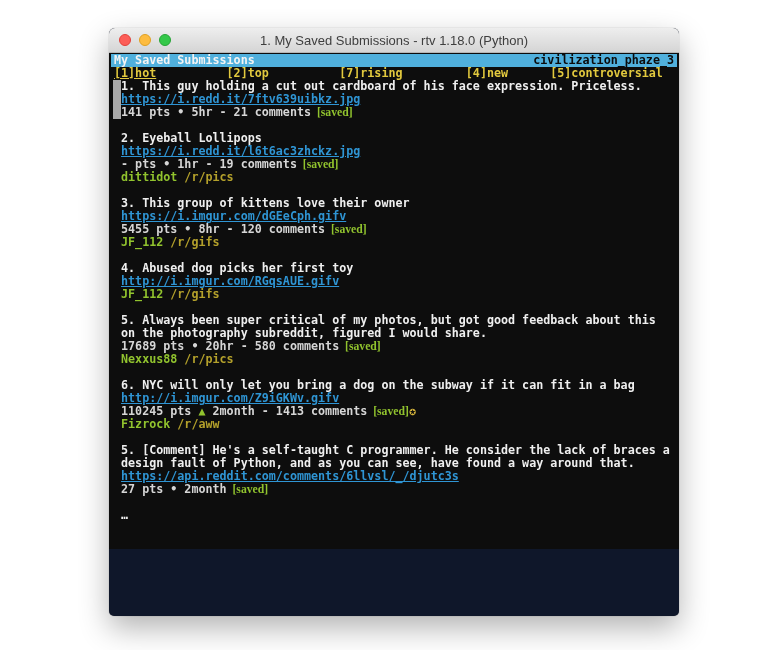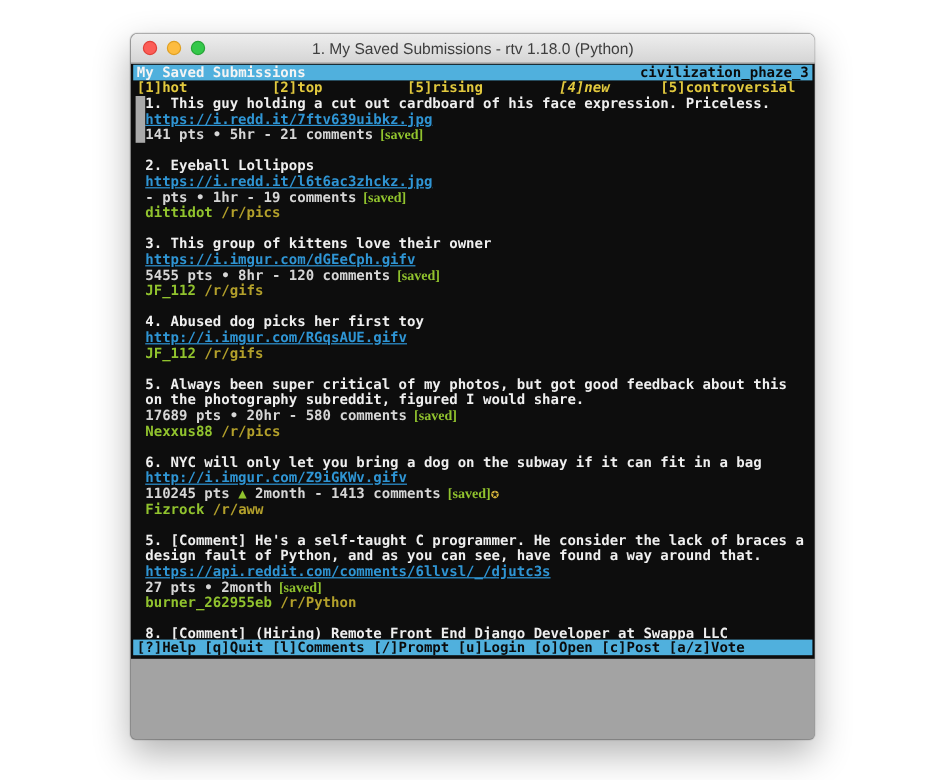--- a/index.html
+++ b/index.html
@@ -3,21 +3,21 @@
 <meta charset="utf-8">
 <style>
   * { margin:0; padding:0; box-sizing:border-box; }
   html,body { width:771px; height:650px; background:#ffffff; overflow:hidden;
               font-family:"DejaVu Sans Mono", monospace; }
 
   .window {
     position:absolute; left:109px; top:28px; width:570px; height:588px;
     border-radius:6px 6px 5px 5px; overflow:hidden;
     box-shadow:0 12px 30px rgba(0,0,0,.30), 0 0 1px rgba(0,0,0,.45);
-    background:#a3a3a3;
+    background:#0f172a;
   }
   .titlebar {
     height:25px; background:linear-gradient(#eeeeee,#d5d5d5);
     border-bottom:1px solid #b6b6b6;
     display:flex; align-items:center; position:relative;
   }
   .lights { display:flex; gap:8px; margin-left:10px; }
   .light { width:12px; height:12px; border-radius:50%; }
   .light.close { background:#fc5d57; border:1px solid #e14139; }
   .light.min   { background:#fdbc40; border:1px solid #dfa023; }
@@ -32,24 +32,24 @@
     display:flex; flex-direction:column;
     font-size:11.7px; line-height:13px; font-weight:bold; color:#d9d9d9;justify-content:flex-end;
   }
   .bar { background:#50b0dd; height:13px; display:flex; padding:0 3px;
          white-space:pre; }
   .bar .left  { color:#f4f4f4; }
   .bar .right { color:#0b0b0b; margin-left:auto; }
 
   .tabbar { position:relative; height:13px; padding-left:3px; }
   .tab { position:absolute; top:0; color:#e2c93e; white-space:pre; }
-  .tab:nth-child(1){ left:3px; }
+  .tab:nth-child(1){ left:3px;text-decoration:underline; }
   .tab:nth-child(2){ left:calc(3px + 16ch); }
   .tab:nth-child(3){ left:calc(3px + 32ch); }
-  .tab:nth-child(4){ left:calc(3px + 50ch);font-style:italic; }
+  .tab:nth-child(4){ left:calc(3px + 50ch); }
   .tab:nth-child(5){ left:calc(3px + 62ch); }
 
   .content { flex:1; overflow:hidden; padding:0 3px; width:calc(79ch + 6px); }
   .item { position:relative; padding-left:1ch; margin-bottom:13px; width:79ch; }
   .item:last-child { margin-bottom:0; }
   .item.selected::before {
     content:""; position:absolute; left:-1px; top:0; bottom:0; width:8px;
     background:#a9a9a9;
   }
   .title { color:#efefef; max-width:78ch; }
@@ -83,21 +83,21 @@
   <div class="terminal">
 
     <div class="bar">
       <span class="left">My Saved Submissions</span>
       <span class="right">civilization_phaze_3</span>
     </div>
 
     <div class="tabbar">
       <span class="tab">[1]hot</span>
       <span class="tab">[2]top</span>
-      <span class="tab">[5]rising</span>
+      <span class="tab">[7]rising</span>
       <span class="tab">[4]new</span>
       <span class="tab">[5]controversial</span>
     </div>
 
     <div class="content">
 
       <div class="item selected">
         <div class="title">1. This guy holding a cut out cardboard of his face expression. Priceless.</div>
         <div class="url">https://i.redd.it/7ftv639uibkz.jpg</div>
         <div class="statline"><span class="stats">141 pts • 5hr - 21 comments</span><span class="saved">[saved]</span></div>
@@ -133,28 +133,23 @@
         <div class="title">6. NYC will only let you bring a dog on the subway if it can fit in a bag</div>
         <div class="url">http://i.imgur.com/Z9iGKWv.gifv</div>
         <div class="statline"><span class="stats">110245 pts </span><span class="vote">▲</span><span class="stats"> 2month - 1413 comments</span><span class="saved">[saved]</span><span class="gild">✪</span></div>
         <div class="byline"><span class="author">Fizrock</span><span class="sub">/r/aww</span></div>
       </div>
 
       <div class="item">
         <div class="title">5. [Comment] He's a self-taught C programmer. He consider the lack of braces a design fault of Python, and as you can see, have found a way around that.</div>
         <div class="url">https://api.reddit.com/comments/6llvsl/_/djutc3s</div>
         <div class="statline"><span class="stats">27 pts • 2month</span><span class="saved">[saved]</span></div>
-        <div class="byline"><span class="author">burner_262955eb</span><span class="sub">/r/Python</span></div>
       </div>
 
       <div class="item">
-        <div class="title">8. [Comment] (Hiring) Remote Front End Django Developer at Swappa LLC https://www.djangojobs.net/jobs/695/remote-front-end-django-developer-swappa-l</div>
         <div class="ellipsis">…</div>
       </div>
 
     </div>
 
-    <div class="bar footer">
-      <span class="cmds">[?]Help [q]Quit [l]Comments [/]Prompt [u]Login [o]Open [c]Post [a/z]Vote</span>
-    </div>
 
   </div>
 </div>
 
 </body></html>

